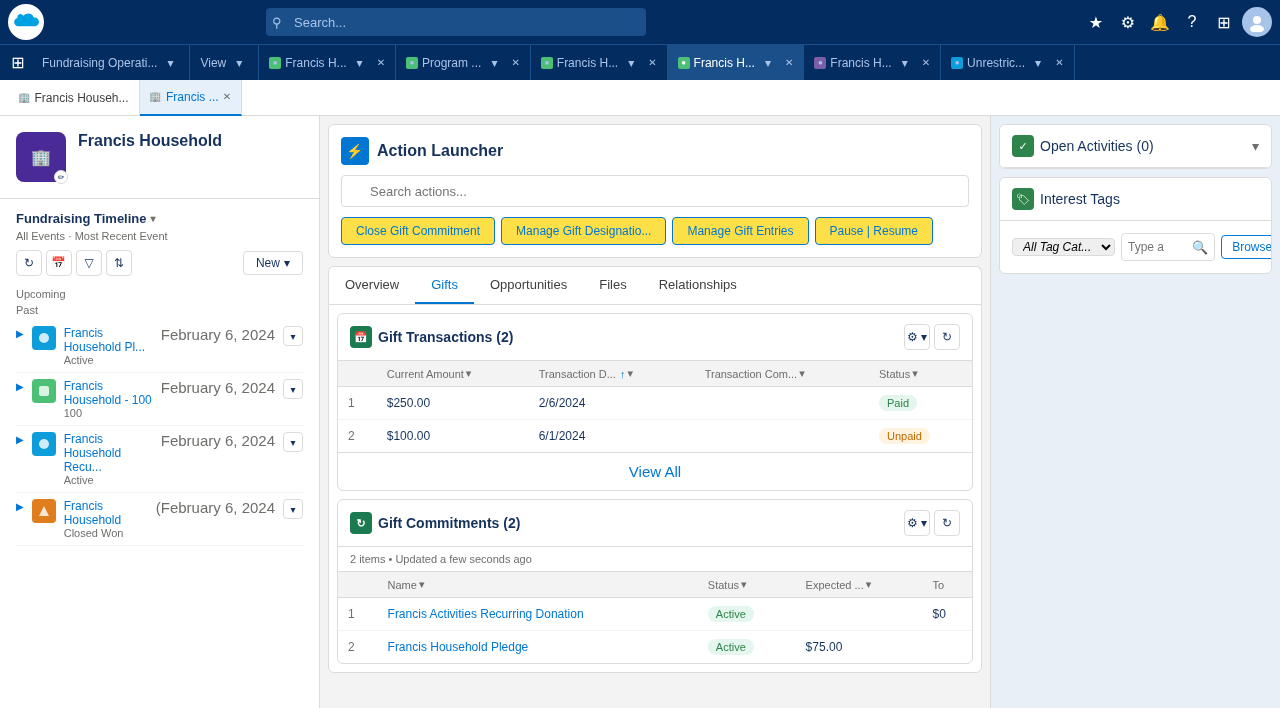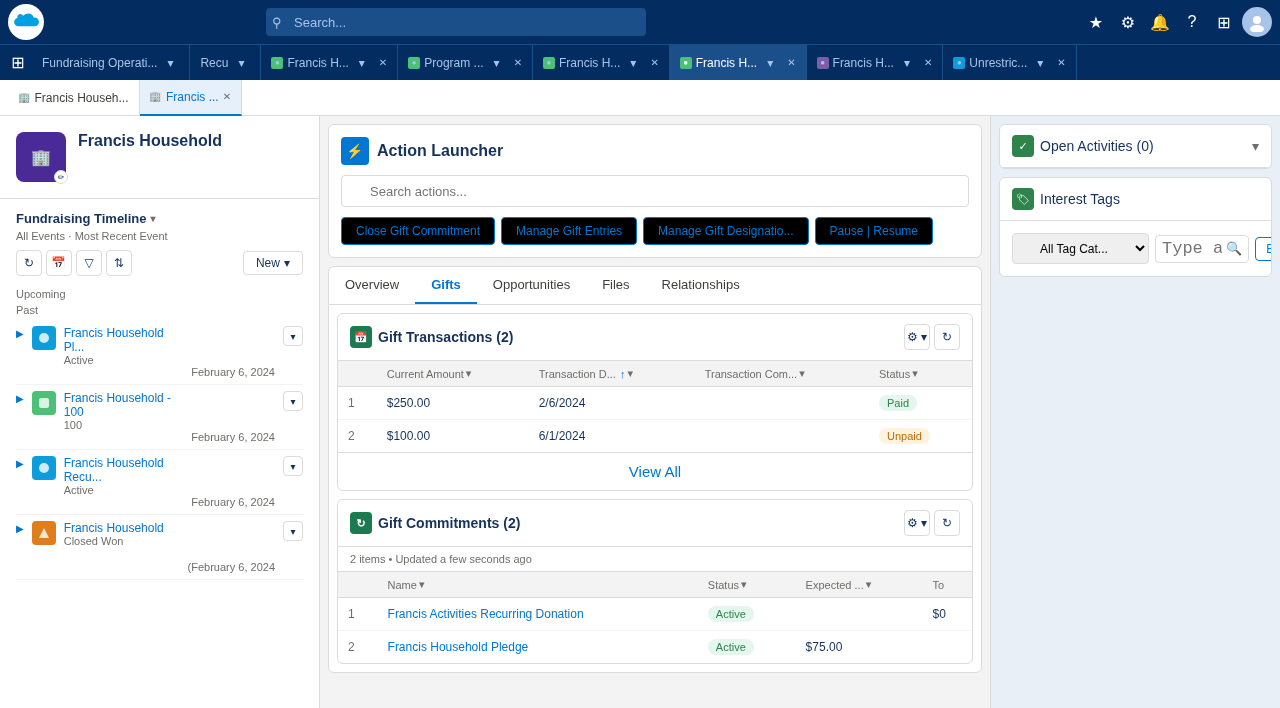--- a/index.html
+++ b/index.html
@@ -90,44 +90,44 @@
     .timeline-sections { font-size: 11px; color: #706e6b; margin-bottom: 4px; }
     .timeline-item { display: flex; align-items: flex-start; gap: 8px; padding: 6px 0; border-bottom: 1px solid #f3f3f3; }
     .timeline-item .expand-btn { color: #0176d3; cursor: pointer; font-size: 10px; margin-top: 2px; }
     .timeline-icon { width: 24px; height: 24px; border-radius: 4px; display: flex; align-items: center; justify-content: center; flex-shrink: 0; }
     .ti-blue { background: #0d9dda; }
     .ti-green { background: #4bc076; }
     .ti-orange { background: #e07d1c; }
     .timeline-item-content { flex: 1; }
     .timeline-item-title { color: #0176d3; font-size: 12px; cursor: pointer; }
     .timeline-item-subtitle { font-size: 11px; color: #706e6b; }
-    .timeline-item-date { font-size: 11px; color: #706e6b; white-space: nowrap; margin-top: 40px; }
+    .timeline-item-date { font-size: 15px; color: #706e6b; white-space: nowrap; }
     .timeline-item-action { width: 20px; height: 20px; border: 1px solid #dddbda; border-radius: 4px; display: flex; align-items: center; justify-content: center; cursor: pointer; font-size: 10px; flex-shrink: 0; }
 
     
     .center-panel {
       flex: 1; background: #f3f3f3; overflow-y: auto; padding: 0;
     }
 
     
     .action-launcher {
       background: white; margin: 8px; border-radius: 6px; padding: 12px; border: 1px solid #dddbda;
     }
     .action-launcher-header { display: flex; align-items: center; gap: 8px; margin-bottom: 10px; font-size: 16px; font-weight: bold; }
     .action-launcher-icon { width: 28px; height: 28px; background: #0176d3; border-radius: 4px; display: flex; align-items: center; justify-content: center; color: white; font-size: 14px; }
     .action-search { width: 100%; height: 32px; border: 1px solid #dddbda; border-radius: 4px; padding: 0 8px 0 28px; font-size: 13px; position: relative; }
     .action-search-wrap { position: relative; margin-bottom: 10px; }
     .action-search-icon { position: absolute; left: 8px; top: 50%; transform: translateY(-50%); color: #706e6b; font-size: 12px; }
     .action-buttons { display: flex; gap: 6px; flex-wrap: wrap; }
-    .action-btn { padding: 6px 14px; border-radius: 4px; border: 1px solid #0176d3; background: #000000; color: #0176d3; font-size: 12px; cursor: pointer; white-space: nowrap; }
+    .action-btn { padding: 6px 14px; border-radius: 4px; border: 1px solid #0176d3; background: #fde047; color: #0176d3; font-size: 12px; cursor: pointer; white-space: nowrap; }
 
     
     .record-tabs { display: flex; gap: 0; background: white; margin: 0 8px; border-radius: 6px 6px 0 0; border: 1px solid #dddbda; border-bottom: none; overflow: hidden; }
     .record-tab { padding: 10px 16px; font-size: 13px; color: #3e3e3c; cursor: pointer; border-bottom: 2px solid transparent; }
-    .record-tab.active { color: #0176d3; border-bottom: 2px solid #0176d3; font-weight: 700; }
+    .record-tab.active { color: #0176d3; border-bottom: 2px solid #0176d3; font-weight: 400; }
 
     
     .data-card { background: white; margin: 0 8px 8px 8px; border: 1px solid #dddbda; border-radius: 0 0 6px 6px; }
     .data-card-inner { margin: 8px; border: 1px solid #dddbda; border-radius: 6px; }
     .data-card-header { display: flex; align-items: center; padding: 10px 12px; border-bottom: 1px solid #dddbda; }
     .data-card-title { display: flex; align-items: center; gap: 6px; font-weight: bold; font-size: 14px; flex: 1; }
     .data-card-icon { width: 22px; height: 22px; background: #1b7a4f; border-radius: 4px; display: flex; align-items: center; justify-content: center; color: white; font-size: 11px; }
     .data-card-actions { display: flex; gap: 4px; }
     .data-card-btn { width: 26px; height: 26px; border: 1px solid #dddbda; border-radius: 4px; background: white; display: flex; align-items: center; justify-content: center; cursor: pointer; font-size: 12px; }
     .data-card-subtitle { font-size: 11px; color: #706e6b; padding: 6px 12px; border-bottom: 1px solid #dddbda; }
@@ -151,23 +151,23 @@
     
     .right-panel {
       width: 290px; flex-shrink: 0; background: #e8eff7; border-left: 1px solid #dddbda; overflow-y: auto; padding: 8px;
     }
     .right-card { background: white; border-radius: 6px; border: 1px solid #dddbda; margin-bottom: 8px; overflow: hidden; }
     .right-card-header { display: flex; align-items: center; gap: 6px; padding: 10px 12px; border-bottom: 1px solid #dddbda; }
     .right-card-title { font-weight: normal; font-size: 14px; flex: 1; }
     .right-card-icon { width: 22px; height: 22px; background: #1b7a4f; border-radius: 4px; display: flex; align-items: center; justify-content: center; color: white; font-size: 11px; }
     .right-card-body { padding: 12px; }
     .interest-tags-row { display: flex; align-items: center; gap: 6px; }
-    .tag-select { flex: 1; height: 31px; border: 1px solid #dddbda; border-radius: 4px; padding: 0 23px; font-size: 12px; }
+    .tag-select { flex: 1; height: 18px; border: 1px solid #dddbda; border-radius: 4px; padding: 0 6px; font-size: 12px; font-style: italic; }
     .tag-search { display: flex; align-items: center; gap: 4px; border: 1px solid #dddbda; border-radius: 4px; padding: 0 6px; height: 28px; }
-    .tag-search input { border: none; outline: none; font-size: 17px; width: 60px; font-family: Liberation Mono, monospace; }
+    .tag-search input { border: none; outline: none; font-size: 12px; width: 60px; }
     .browse-tags-btn { padding: 4px 10px; border: 1px solid #0176d3; border-radius: 4px; background: white; color: #0176d3; font-size: 12px; cursor: pointer; white-space: nowrap; }
     .chevron-down { font-size: 10px; color: #706e6b; }
     .expand-icon { font-size: 14px; color: #706e6b; cursor: pointer; }
   </style>
 </head>
 <body>
 
 <div class="top-nav">
   <div class="salesforce-logo">
     <svg viewBox="0 0 52 38" fill="none" xmlns="http://www.w3.org/2000/svg">
@@ -195,21 +195,21 @@
   </div>
 </div>
 
 <div class="app-tabs">
   <div class="top-nav-icon" style="color:white;font-size:16px;">⊞</div>
   <div class="app-tab">
     <span>Fundraising Operati...</span>
     <span class="app-tab-more">▾</span>
   </div>
   <div class="app-tab">
-    <span>Recu</span>
+    <span>View</span>
     <span class="app-tab-more">▾</span>
   </div>
   <div class="app-tab">
     <span class="app-tab-dot dot-green">●</span>
     <span>Francis H...</span>
     <span class="app-tab-more">▾</span>
     <span class="close-btn">✕</span>
   </div>
   <div class="app-tab">
     <span class="app-tab-dot" style="background:#4bc076;">●</span>
@@ -363,22 +363,22 @@
       <div class="action-launcher-header">
         <div class="action-launcher-icon">⚡</div>
         <span>Action Launcher</span>
       </div>
       <div class="action-search-wrap">
         <span class="action-search-icon">🔍</span>
         <input class="action-search" type="text" placeholder="Search actions..." style="">
       </div>
       <div class="action-buttons">
         <button class="action-btn">Close Gift Commitment</button>
+        <button class="action-btn">Manage Gift Designatio...</button>
         <button class="action-btn">Manage Gift Entries</button>
-        <button class="action-btn">Manage Gift Designatio...</button>
         <button class="action-btn">Pause | Resume</button>
       </div>
     </div>
 
     <div class="record-tabs">
       <div class="record-tab">Overview</div>
       <div class="record-tab active">Gifts</div>
       <div class="record-tab">Opportunities</div>
       <div class="record-tab">Files</div>
       <div class="record-tab">Relationships</div>

